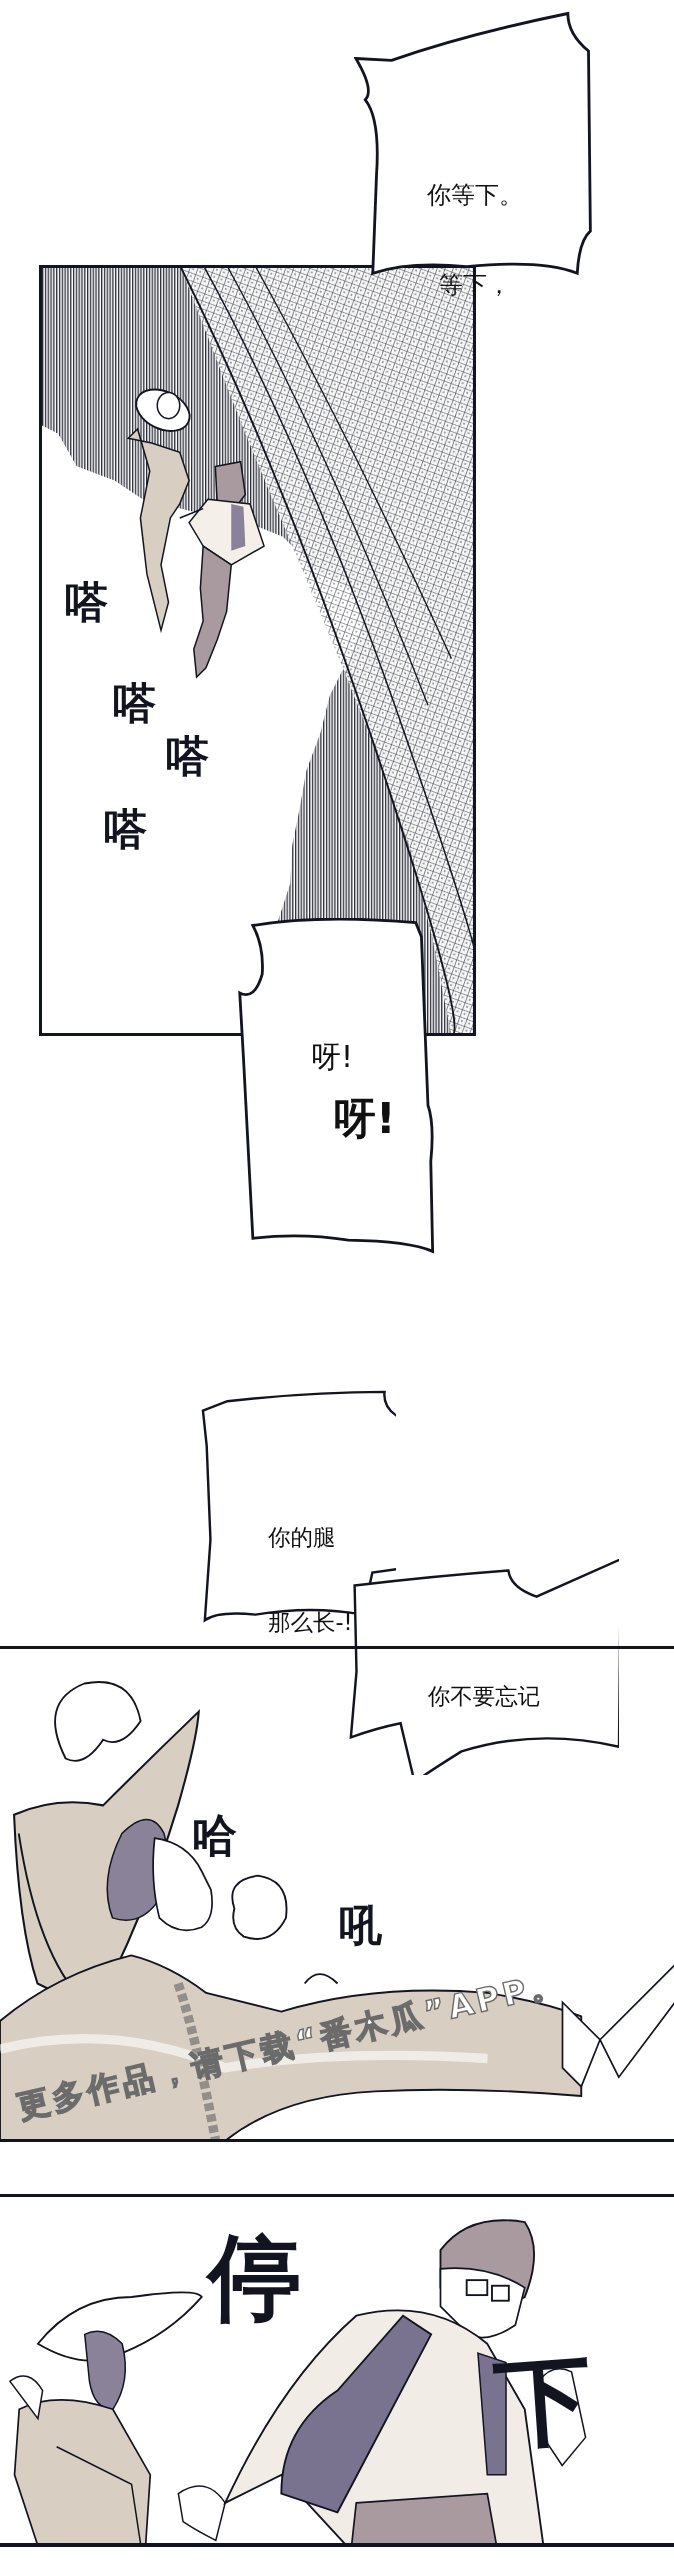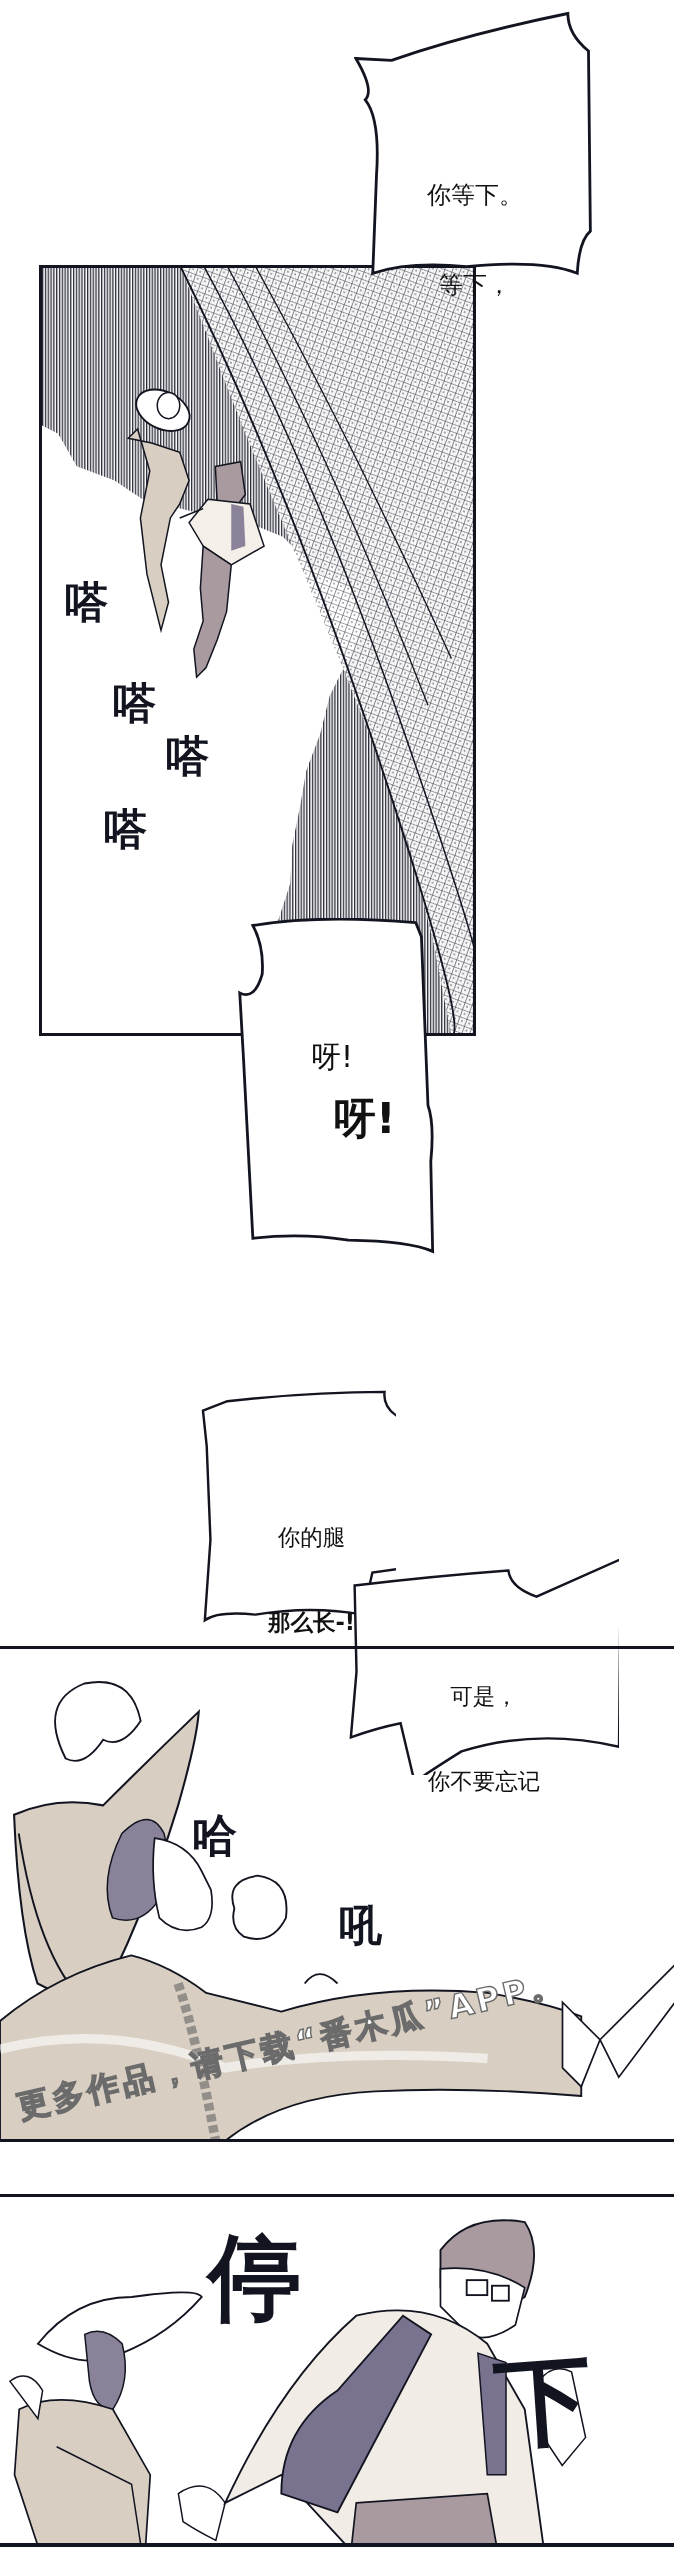--- a/index.html
+++ b/index.html
@@ -103,31 +103,30 @@
   </svg>
   <div class="bubble-text" style="left:75px; top:120px; font-size:30px;">呀!</div>
   <div class="bubble-text" style="left:97px; top:174px; font-size:43px; font-weight:bold;">呀!</div>
 </div>
 
 <div class="abs" style="left:199px; top:1390px; width:197px; height:234px;">
   <svg width="197" height="234" viewBox="0 0 210 250">
     <path d="M4 22 L30 12 Q120 2 198 2 Q196 20 215 30 L225 130 L222 190 L185 195 L175 240 Q120 230 60 240 Q20 236 6 246 L12 160 L8 60 Z" fill="#ffffff" stroke="#121420" stroke-width="2.6"></path>
   </svg>
   <div class="bubble-text" style="left:69px; top:77px; font-size:22.5px; text-align:right;">
-    <div style="text-align:center;">你的腿</div>
-    <div style="text-align:center;font-weight:bold;">那么长-!</div>
+    <div style="text-align:left;">你的腿</div>
+    <div style="text-align:center;">那么长-!</div>
   </div>
 </div>
 
 <div class="abs" style="left:349px; top:1559px; width:270px; height:216px;">
   <svg width="270" height="216" viewBox="0 0 288 230">
     <path d="M6 28 Q90 18 170 12 Q172 30 200 40 L290 0 L288 200 Q200 180 120 205 Q80 230 70 238 L55 175 Q30 180 2 190 L8 120 Z" fill="#ffffff" stroke="#121420" stroke-width="2.6"></path>
   </svg>
   <div class="bubble-text" style="left:0; top:67px; width:270px; font-size:22.5px;">
-    <div>可是，</div>
     <div>你不要忘记</div>
   </div>
 </div>
 
 <div class="abs" style="left:0; top:1646px; width:675px; height:495px;">
   <div class="abs" style="left:0; top:0; width:675px; height:2.8px; background:#121420;"></div>
   <svg width="675" height="495" viewBox="0 0 720 528" style="position:absolute; left:0; top:0;">
 
     <path d="M70 120 Q40 60 90 40 Q140 30 150 80 Q130 110 110 100 Q90 130 70 120 Z" fill="#ffffff" stroke="#121420" stroke-width="2"></path>
 

